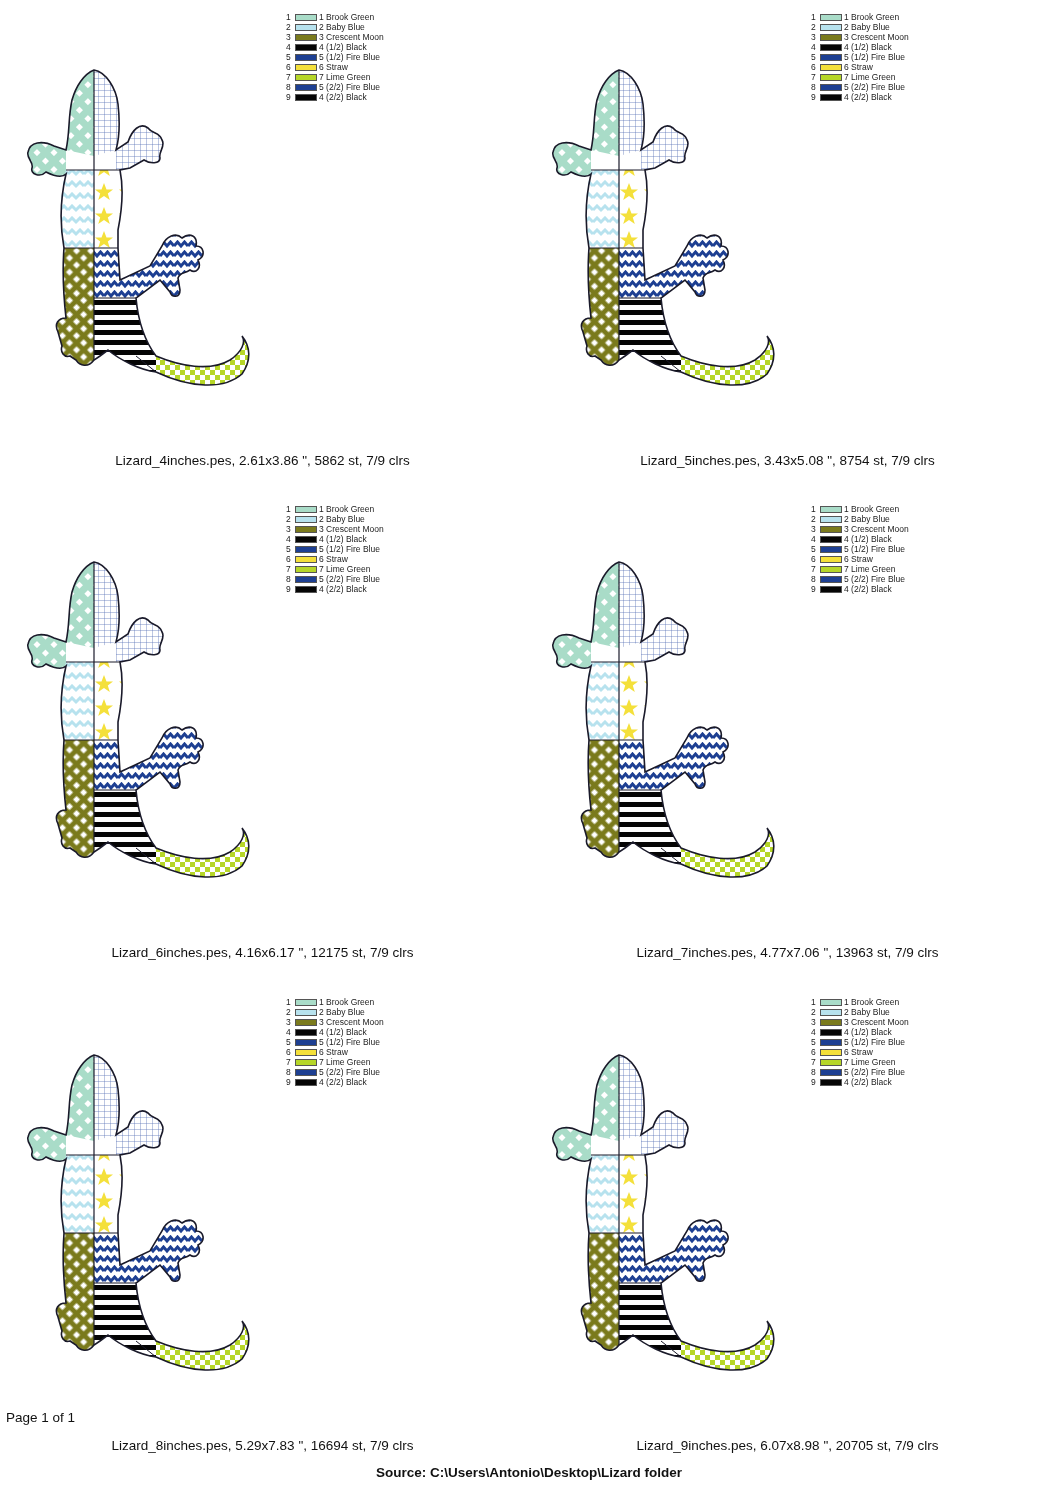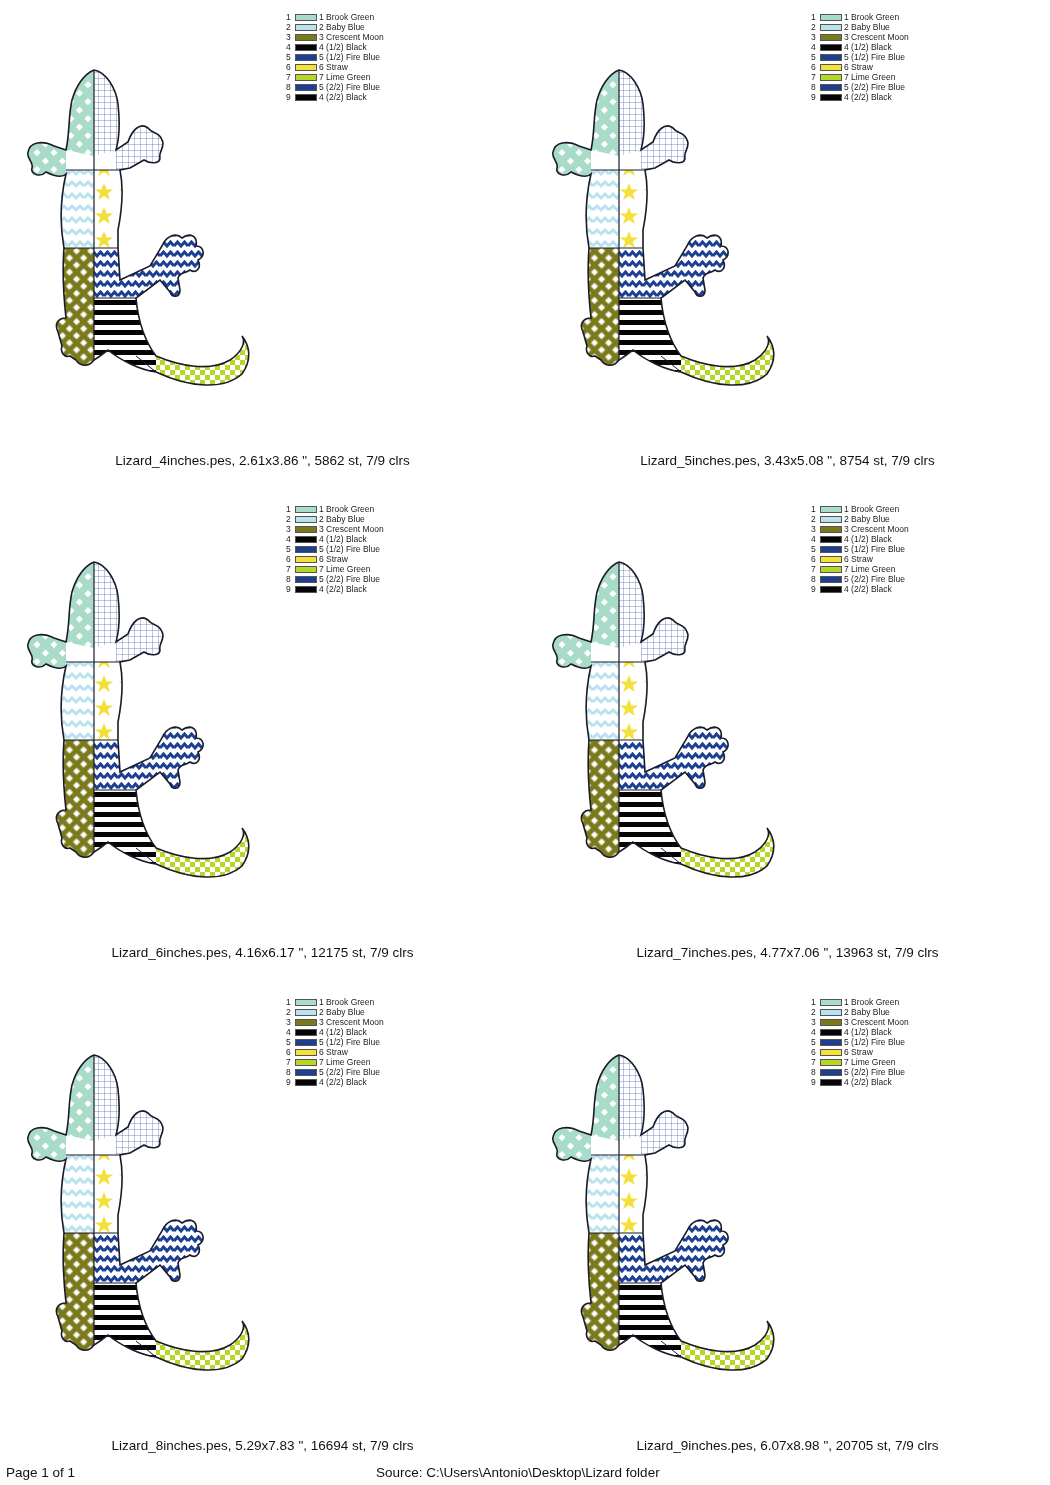--- a/index.html
+++ b/index.html
@@ -6,22 +6,22 @@
   body { width: 1050px; height: 1485px; position: relative; overflow: hidden;
          font-family: "Liberation Sans", sans-serif; color: #111; }
   .panel { position: absolute; width: 525px; height: 492px; }
   .legend { position: absolute; left: 286px; top: 12px; font-size: 8.5px; line-height: 10px; }
   .legend-row { display: flex; align-items: center; height: 10px; white-space: nowrap; }
   .legend-idx { width: 9px; text-align: left; color: #222; }
   .swatch { width: 22px; height: 7px; border: 1px solid #555; box-sizing: border-box; margin-right: 2px; }
   .legend-name { color: #222; }
   .lizard { position: absolute; left: 20px; top: 60px; width: 240px; height: 330px; }
   .caption { position: absolute; top: 442px; left: 0; width: 525px; text-align: center; font-size: 13.5px; color: #111; }
-  .footer-page { position: absolute; left: 6px; top: 1465px; font-size: 13.5px; }
-  .footer-source { position: absolute; left: 376px; top: 1465px; font-size: 13.5px; }
+  .footer-page { position: absolute; left: 6px; top: 1410px; font-size: 13.5px; }
+  .footer-source { position: absolute; left: 376px; top: 1465px; font-size: 13.5px; font-weight: bold; }
 </style>
 </head>
 <body>
 
 <svg width="0" height="0" style="position:absolute">
   <defs>
     <pattern id="p-brook" width="12" height="12" patternUnits="userSpaceOnUse" patternTransform="rotate(45)">
       <rect width="12" height="12" fill="#a9dcc8"></rect>
       <rect x="3" y="3" width="5" height="5" fill="#ffffff"></rect>
     </pattern>

